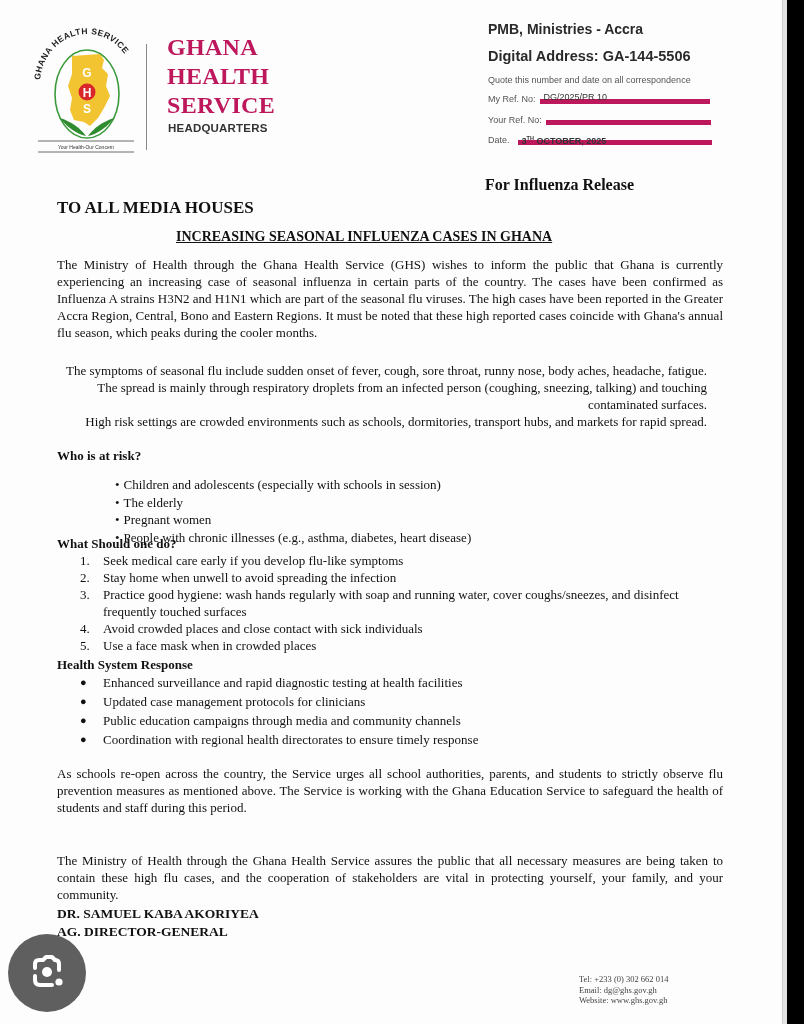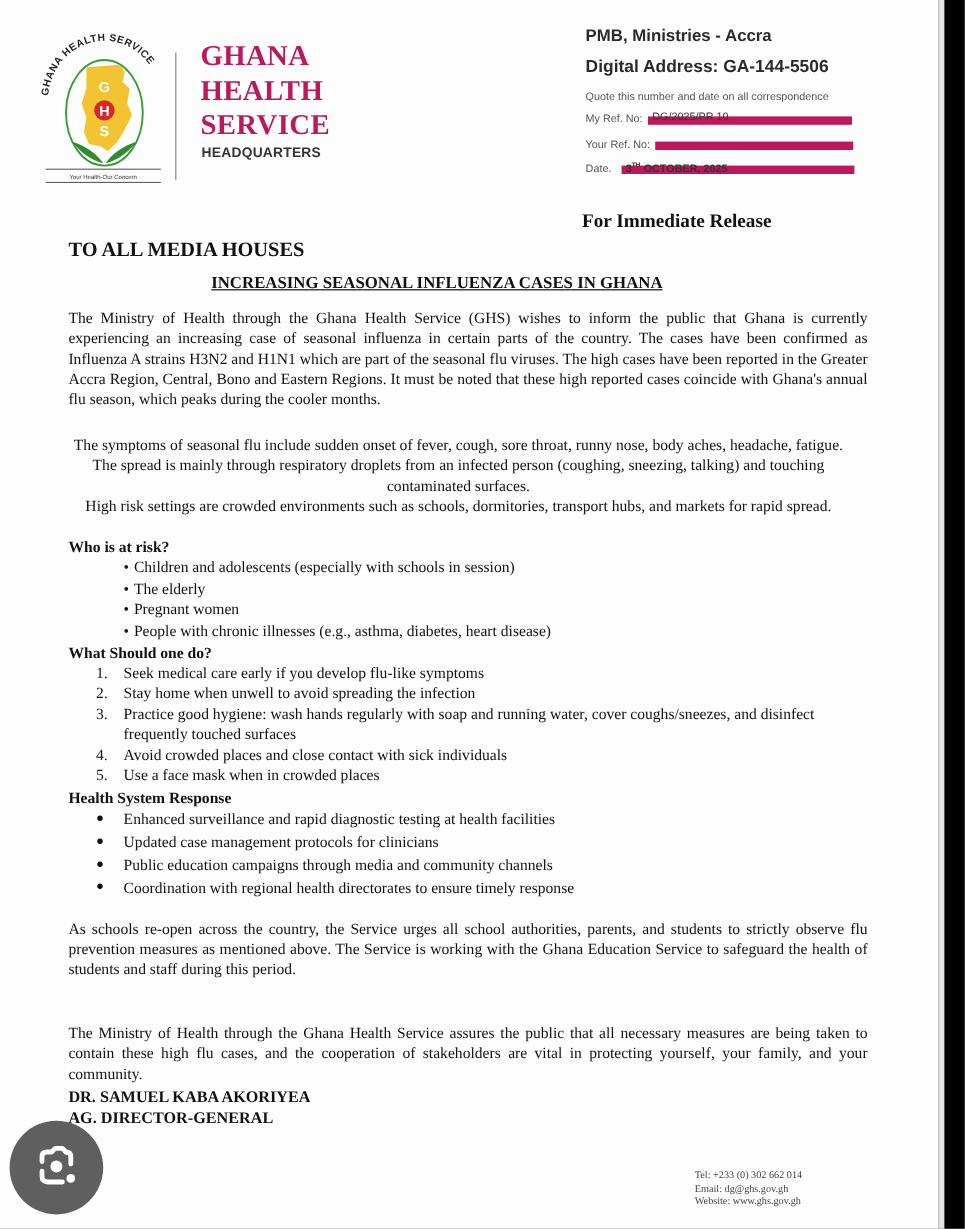--- a/index.html
+++ b/index.html
@@ -8,29 +8,29 @@
   .edge { position:absolute; left:782px; top:0; width:5px; height:1024px; background:#e4e4e4; border-left:1px solid #d0d0d0; box-sizing:border-box; }
   .logo { position:absolute; left:28px; top:22px; width:118px; height:134px; }
   .vdivider { position:absolute; left:146px; top:44px; width:1px; height:106px; background:#888; }
   .org-name { position:absolute; left:167px; top:33px; font-family:"Liberation Serif", serif; font-weight:bold; font-size:24px; line-height:29px; letter-spacing:0.3px; color:#be185d; }
   .org-name div { white-space:nowrap; }
   .hq { position:absolute; left:168px; top:122px; font-family:"Liberation Sans", sans-serif; font-weight:bold; font-size:11.5px; color:#333; letter-spacing:0.2px; }
   .addr { position:absolute; left:488px; top:21px; font-family:"Liberation Sans", sans-serif; font-weight:bold; font-size:14px; color:#2a2a2a; }
   .addr2 { position:absolute; left:488px; top:48px; font-family:"Liberation Sans", sans-serif; font-weight:bold; font-size:14.5px; color:#2a2a2a; }
   .quote { position:absolute; left:488px; top:75px; font-family:"Liberation Sans", sans-serif; font-size:9px; color:#555; }
   .refrow { position:absolute; left:488px; font-family:"Liberation Sans", sans-serif; font-size:9px; color:#555; display:flex; align-items:flex-end; }
-  .refrow .line { border-bottom:7px solid #be185d; height:12px; margin-left:4px; font-size:9px; color:#333; line-height:11px; padding-left:4px; box-sizing:border-box; }
+  .refrow .line { border-bottom:5px solid #be185d; height:12px; margin-left:4px; font-size:9px; color:#333; line-height:11px; padding-left:4px; box-sizing:border-box; }
   .refrow .line.bold { font-weight:bold; }
   .release { position:absolute; left:485px; top:176px; font-weight:bold; font-size:16px; }
   .to-media { position:absolute; left:57px; top:198px; font-weight:bold; font-size:17px; }
   .headline { position:absolute; left:176px; top:229px; font-weight:bold; font-size:14px; text-decoration:underline; }
   .body { position:absolute; left:57px; width:666px; font-size:13px; line-height:17px; text-align:justify; }
-  .body.left { text-align:center; }
+  .body.left { text-align:right; }
   .hd { position:absolute; left:57px; font-weight:bold; font-size:13px; line-height:17px; }
-  .ul1 { position:absolute; left:103px; margin:0; padding:0; list-style:none; font-size:13px; line-height:17.5px; }
+  .ul1 { position:absolute; left:103px; margin:12px; padding:0; list-style:none; font-size:13px; line-height:17.5px; }
   .ul1 li::before { content:"\2022"; margin-right:4px; }
   .ol1 { position:absolute; left:80px; margin:0; padding:0; list-style:none; font-size:13px; line-height:17px; width:650px; }
   .ol1 li { display:flex; }
   .ol1 .num { width:23px; flex:none; }
   .ul2 { position:absolute; left:80px; margin:0; padding:0; list-style:none; font-size:13px; line-height:19px; }
   .ul2 li { display:flex; }
   .ul2 .dot { width:23px; flex:none; font-size:11px; }
   .signed { position:absolute; left:57px; top:905px; font-weight:bold; font-size:13.5px; line-height:18px; }
   .contact { position:absolute; left:579px; top:974px; font-size:8.5px; line-height:10.5px; color:#444; }
   .lens { position:absolute; left:8px; top:934px; width:78px; height:78px; border-radius:50%; background:#5f5f5f; }
@@ -79,21 +79,21 @@
   </div>
   <div class="refrow" style="top:113px;">
     <span>Your Ref. No:</span>
     <span class="line" style="width:165px;"></span>
   </div>
   <div class="refrow" style="top:133px;">
     <span>Date.</span>
     <span class="line bold" style="width:194px; margin-left:8px;"><span>3</span><sup style="font-size:5.5px;">TH</sup> <span>OCTOBER, 2025</span></span>
   </div>
 
-  <div class="release">For Immediate Release</div>
+  <div class="release">For Influenza Release</div>
   <div class="to-media">TO ALL MEDIA HOUSES</div>
   <div class="headline">INCREASING SEASONAL INFLUENZA CASES IN GHANA</div>
 
   <p class="body" style="top:246px; margin:10px 0 0 0;">The Ministry of Health through the Ghana Health Service (GHS) wishes to inform the public that Ghana is currently experiencing an increasing case of seasonal influenza in certain parts of the country. The cases have been confirmed as Influenza A strains H3N2 and H1N1 which are part of the seasonal flu viruses. The high cases have been reported in the Greater Accra Region, Central, Bono and Eastern Regions. It must be noted that these high reported cases coincide with Ghana's annual flu season, which peaks during the cooler months.</p>
 
   <p class="body left" style="top:352px; margin:10px 0 0 0; width:650px;">The symptoms of seasonal flu include sudden onset of fever, cough, sore throat, runny nose, body aches, headache, fatigue. The spread is mainly through respiratory droplets from an infected person (coughing, sneezing, talking) and touching contaminated surfaces.</p>
   <p class="body left" style="top:403px; margin:10px 0 0 0; width:650px;">High risk settings are crowded environments such as schools, dormitories, transport hubs, and markets for rapid spread.</p>
 
   <div class="hd" style="top:447px;">Who is at risk?</div>
   <ul class="ul1" style="top:464px;">

